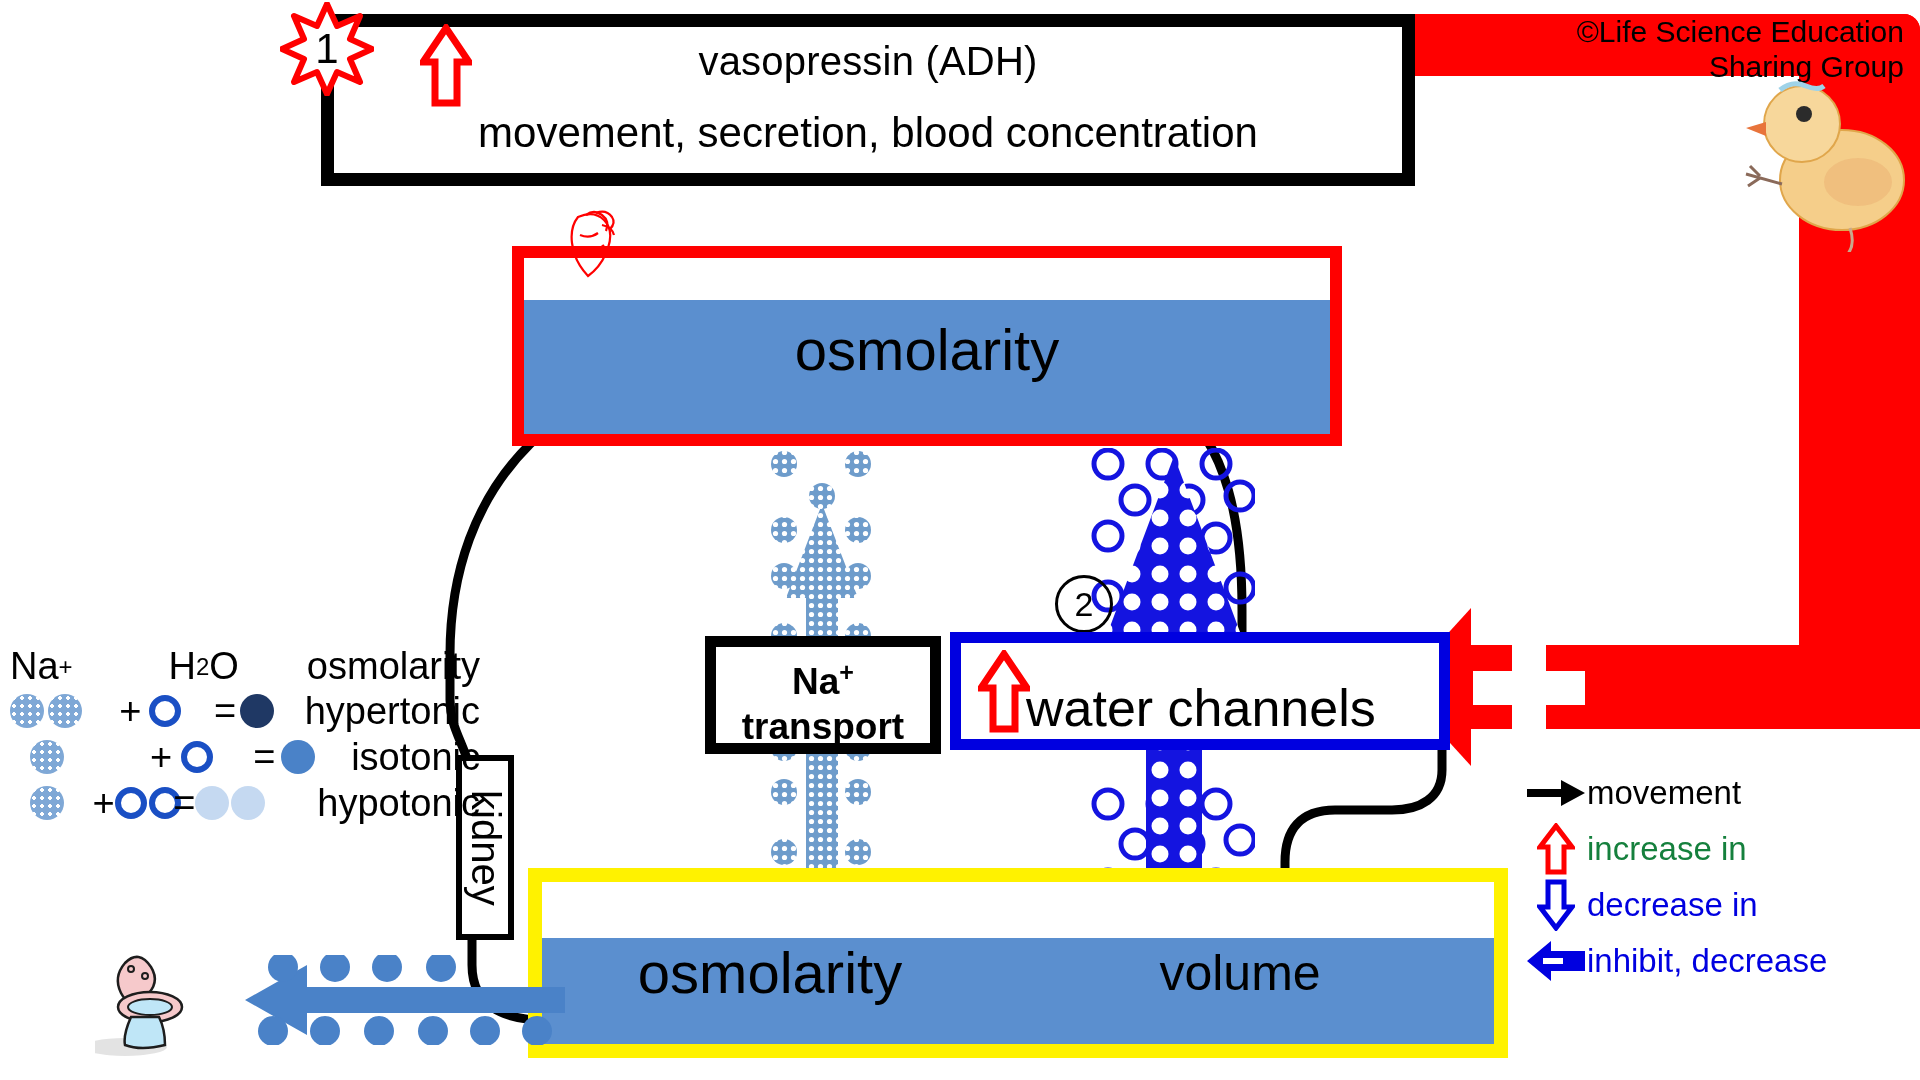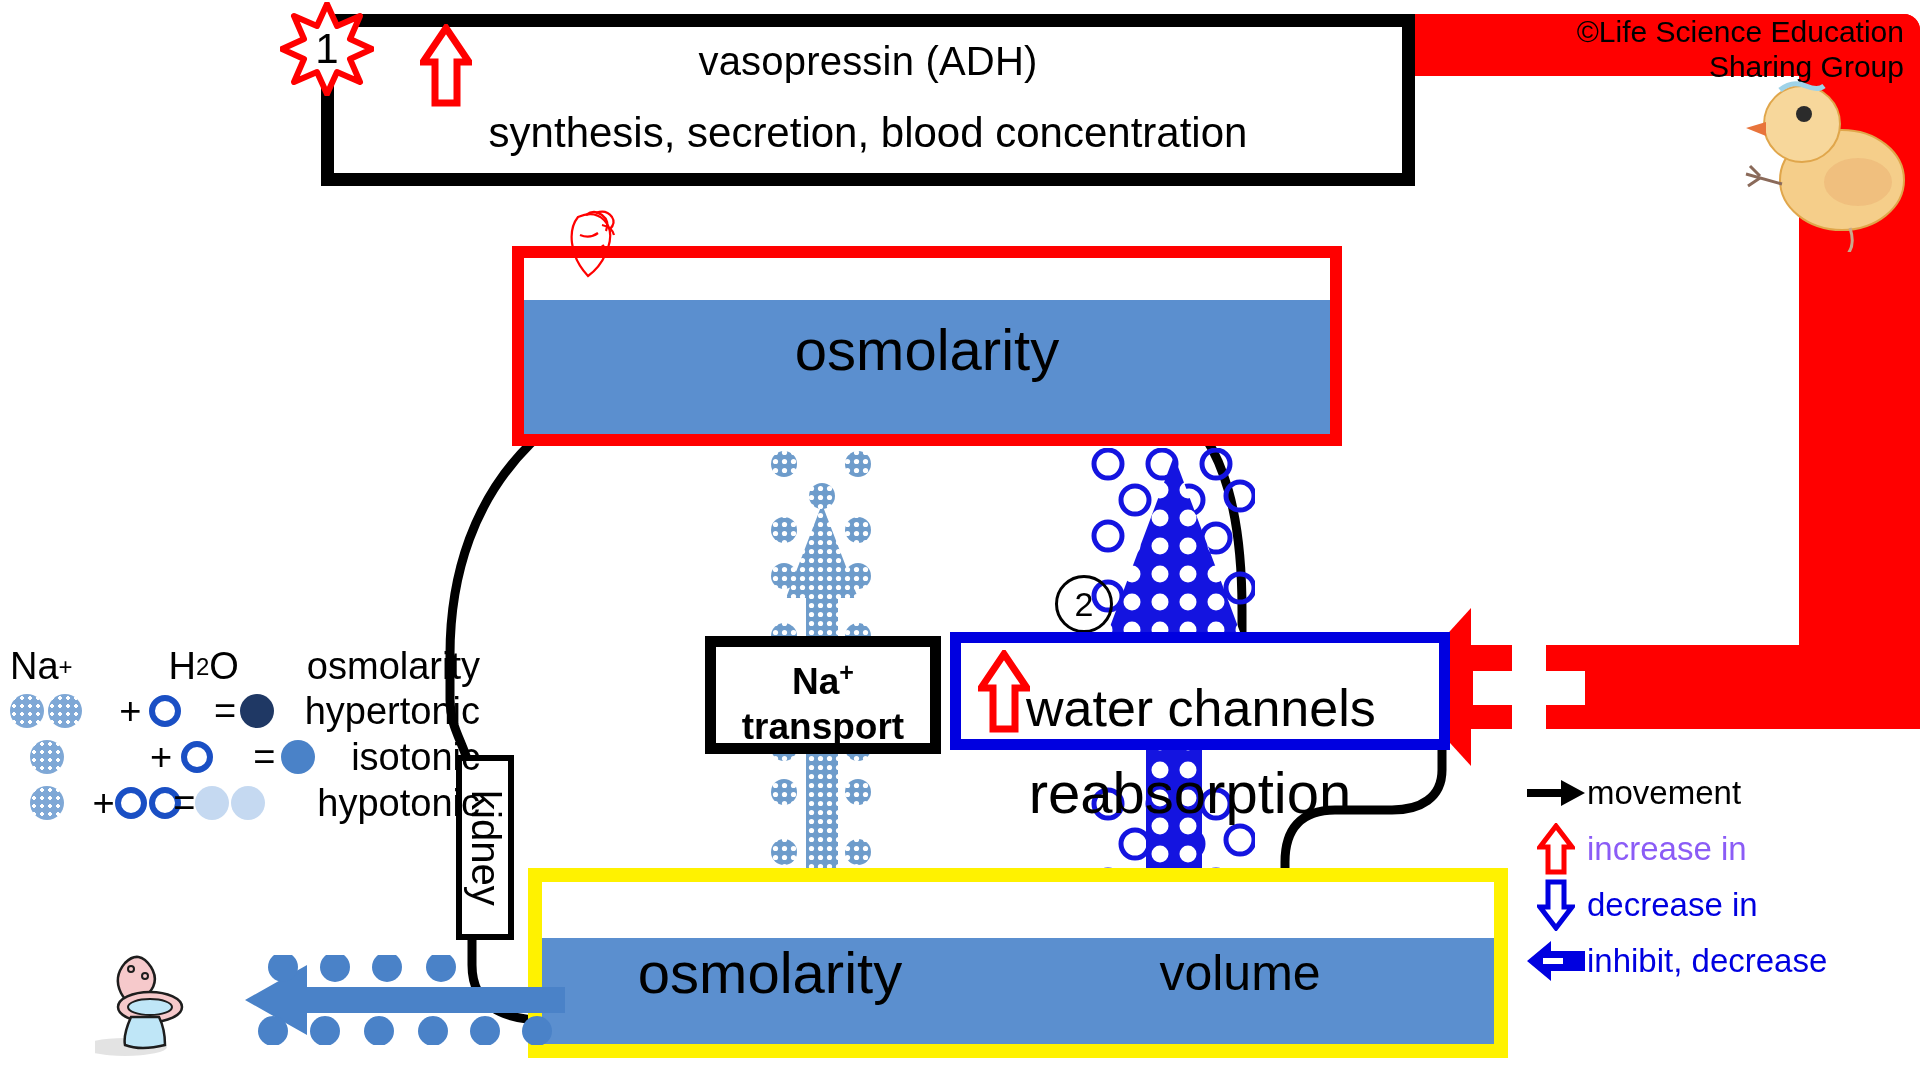--- a/index.html
+++ b/index.html
@@ -159,21 +159,21 @@
              L 855 700
              C 855 745, 820 760, 760 763
              L 140 790
              C 75 794, 42 778, 42 735
              L 42 560
              C 42 520, 20 505, 20 470 Z" fill="none" stroke="#000" stroke-width="9" stroke-linejoin="round"></path>
   </svg>
 
   <div class="abs" id="adh-box"></div>
   <div class="abs" id="adh-title">vasopressin (ADH)</div>
-  <div class="abs" id="adh-sub">synthesis, secretion, blood concentration</div>
+  <div class="abs" id="adh-sub">movement, secretion, blood concentration</div>
 
   <svg class="abs" id="adh-arrow" viewBox="0 0 52 84">
     <path d="M26 4 L49 38 L37 38 L37 79 L15 79 L15 38 L3 38 Z" fill="#fff" stroke="#FF0000" stroke-width="7" stroke-linejoin="miter"></path>
   </svg>
 
   <div class="abs" id="star1">
     <svg viewBox="0 0 94 94" width="94" height="94">
       <path d="M47 2 L57 24 L80 14 L70 37 L92 47 L70 57 L80 80 L57 70 L47 92 L37 70 L14 80 L24 57 L2 47 L24 37 L14 14 L37 24 Z" fill="#fff" stroke="#FF0000" stroke-width="6" stroke-linejoin="round"></path>
     </svg>
     <span>1</span>
@@ -265,21 +265,20 @@
 
   <div class="abs" id="badge2">
     <span>2</span>
   </div>
 
   <div class="abs" id="wc-box"></div>
   <svg class="abs" id="wc-arrow" viewBox="0 0 52 84">
     <path d="M26 4 L49 38 L37 38 L37 79 L15 79 L15 38 L3 38 Z" fill="#fff" stroke="#FF0000" stroke-width="7" stroke-linejoin="miter"></path>
   </svg>
   <div class="abs" id="wc-text">water channels</div>
-  <div class="abs" id="reabsorption">reabsorption</div>
 
   <div class="abs" id="kidney-box"></div>
   <div class="abs" id="kidney-text">kidney</div>
 
   <div class="abs" id="bot-frame"></div>
   <div class="abs" id="bot-fill"></div>
   <div class="abs" id="bot-osm">osmolarity</div>
   <div class="abs" id="bot-vol">volume</div>
 
   <svg class="abs" id="excrete" viewBox="0 0 320 90">
@@ -382,21 +381,21 @@
       </span>
       <span style="color:#000">movement</span>
     </div>
 
     <div class="lg-row">
       <span class="lg-ico">
         <svg width="38" height="52" viewBox="0 0 38 52">
             <path d="M19 3 L35 24 L27 24 L27 49 L11 49 L11 24 L3 24 Z" fill="#fff" stroke="#FF0000" stroke-width="5"></path>
           </svg>
       </span>
-      <span style="color:#8b5cf6">increase in</span>
+      <span style="color:#15803d">increase in</span>
     </div>
 
     <div class="lg-row">
       <span class="lg-ico">
         <svg width="38" height="52" viewBox="0 0 38 52">
             <path d="M19 49 L35 28 L27 28 L27 3 L11 3 L11 28 L3 28 Z" fill="#fff" stroke="#0000E0" stroke-width="5"></path>
           </svg>
       </span>
       <span style="color:#0000E0">decrease in</span>
     </div>

